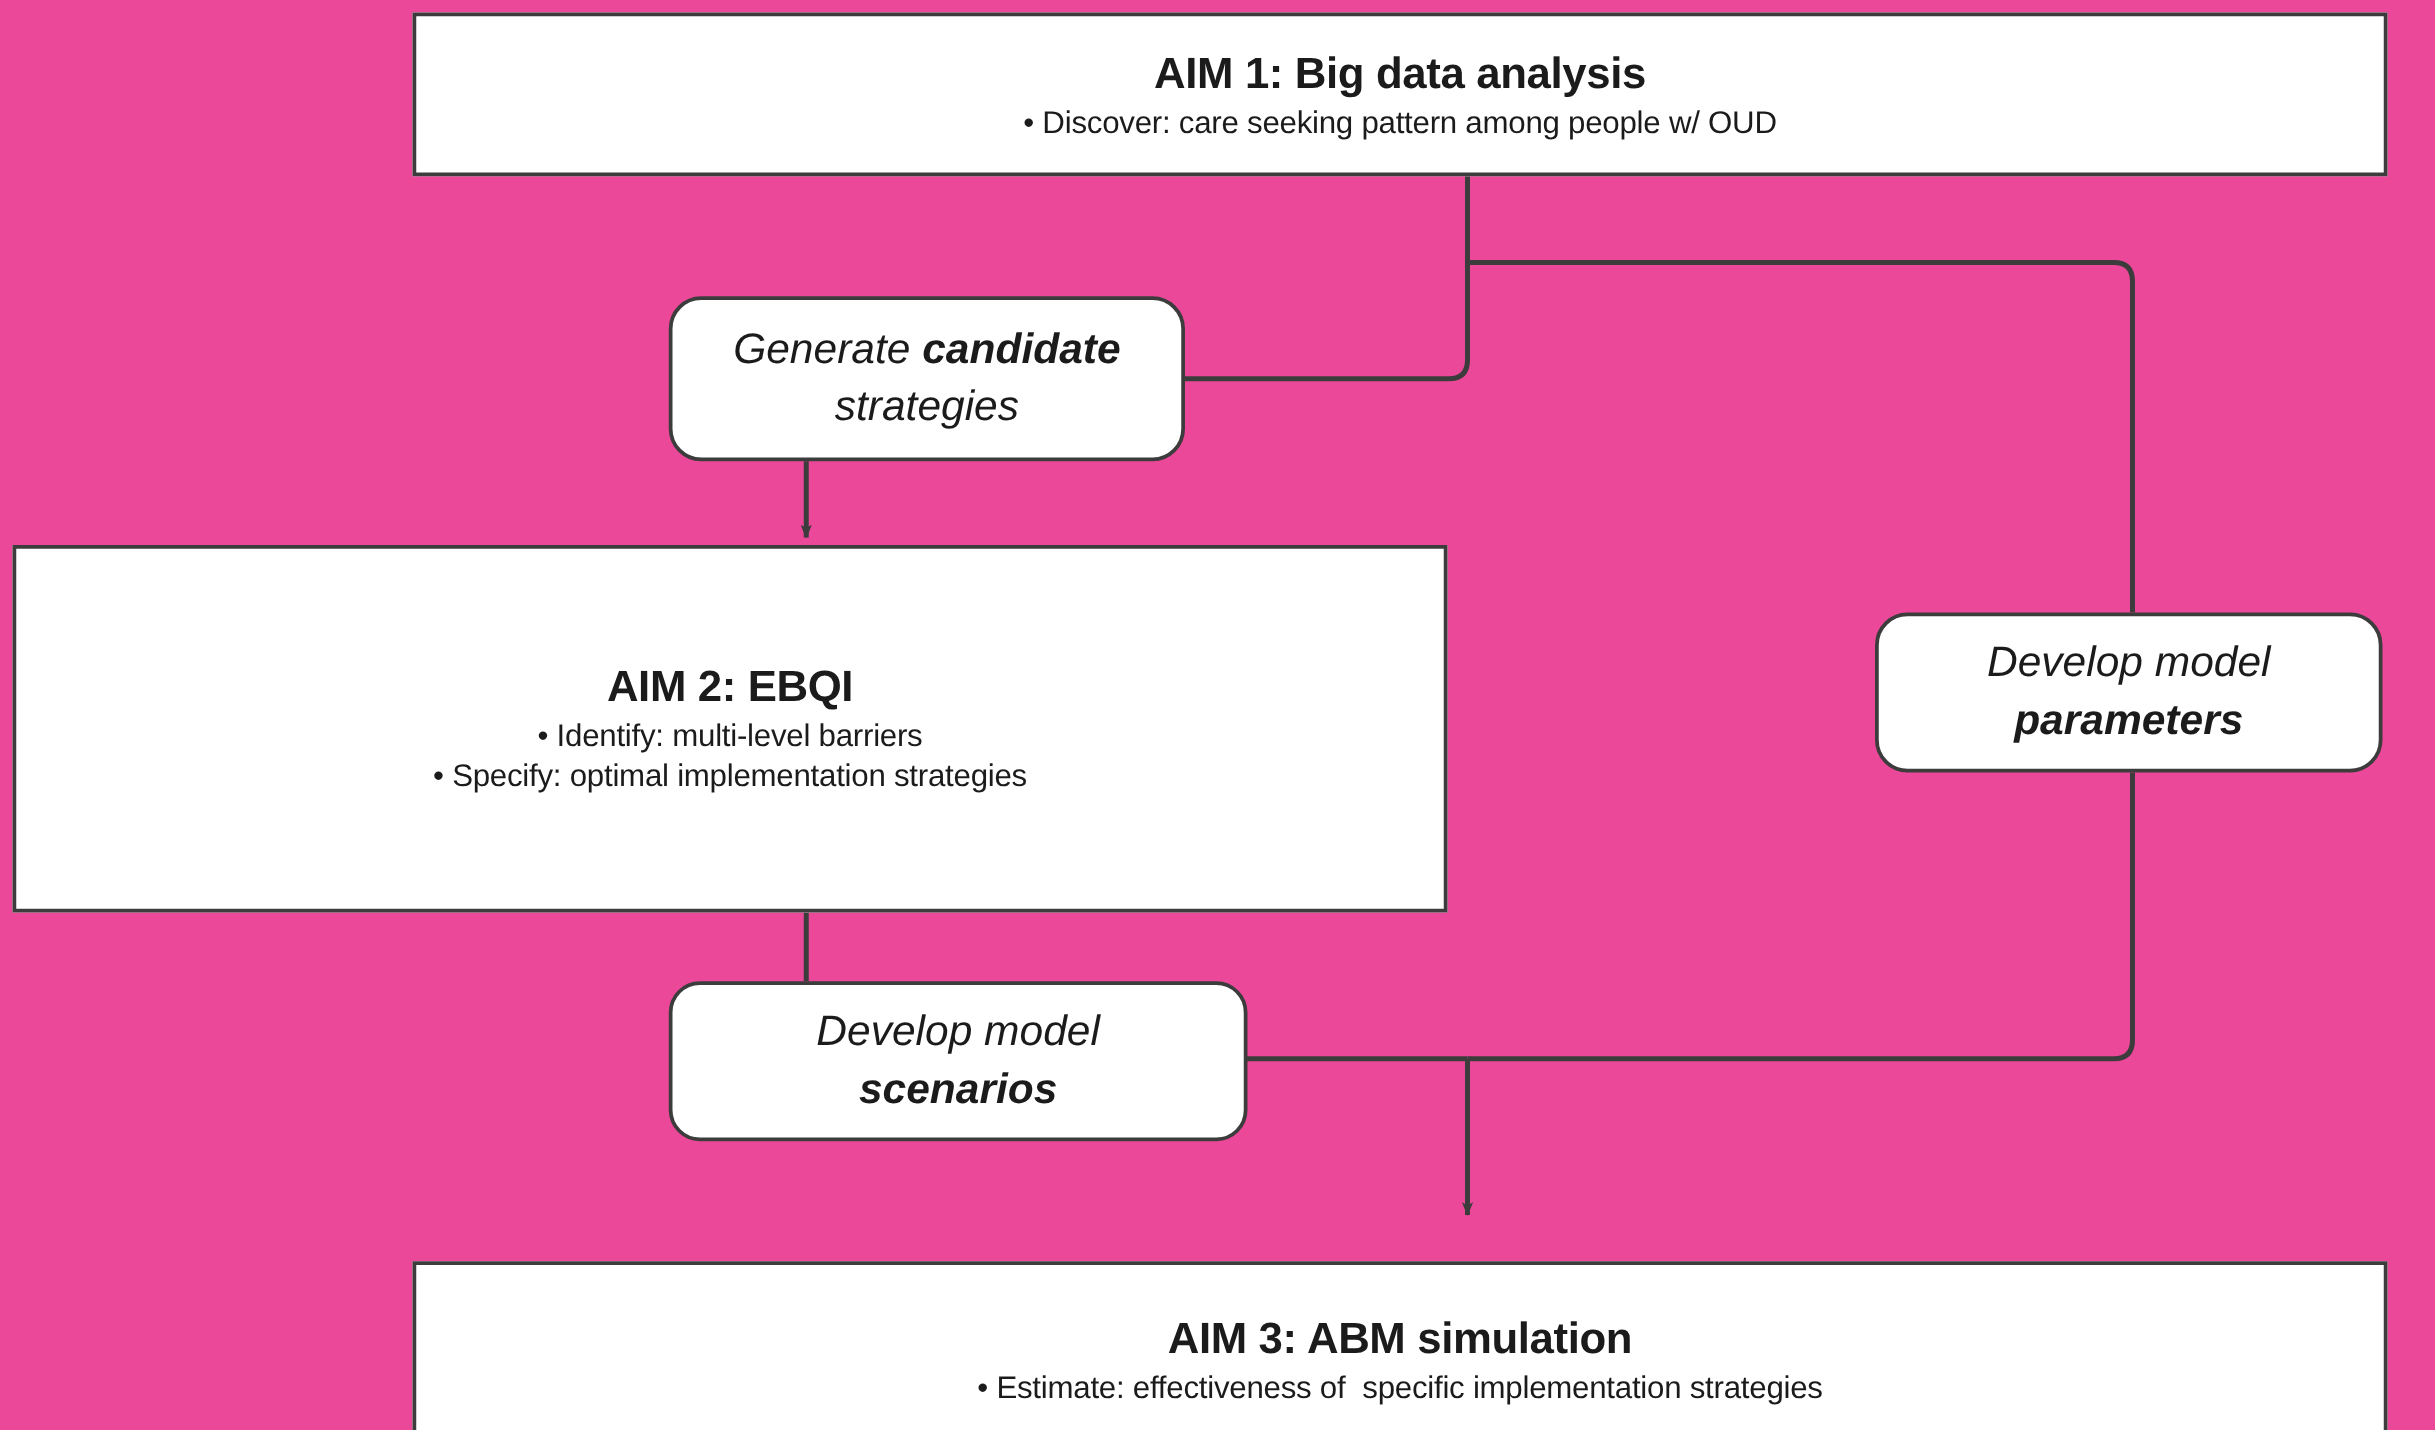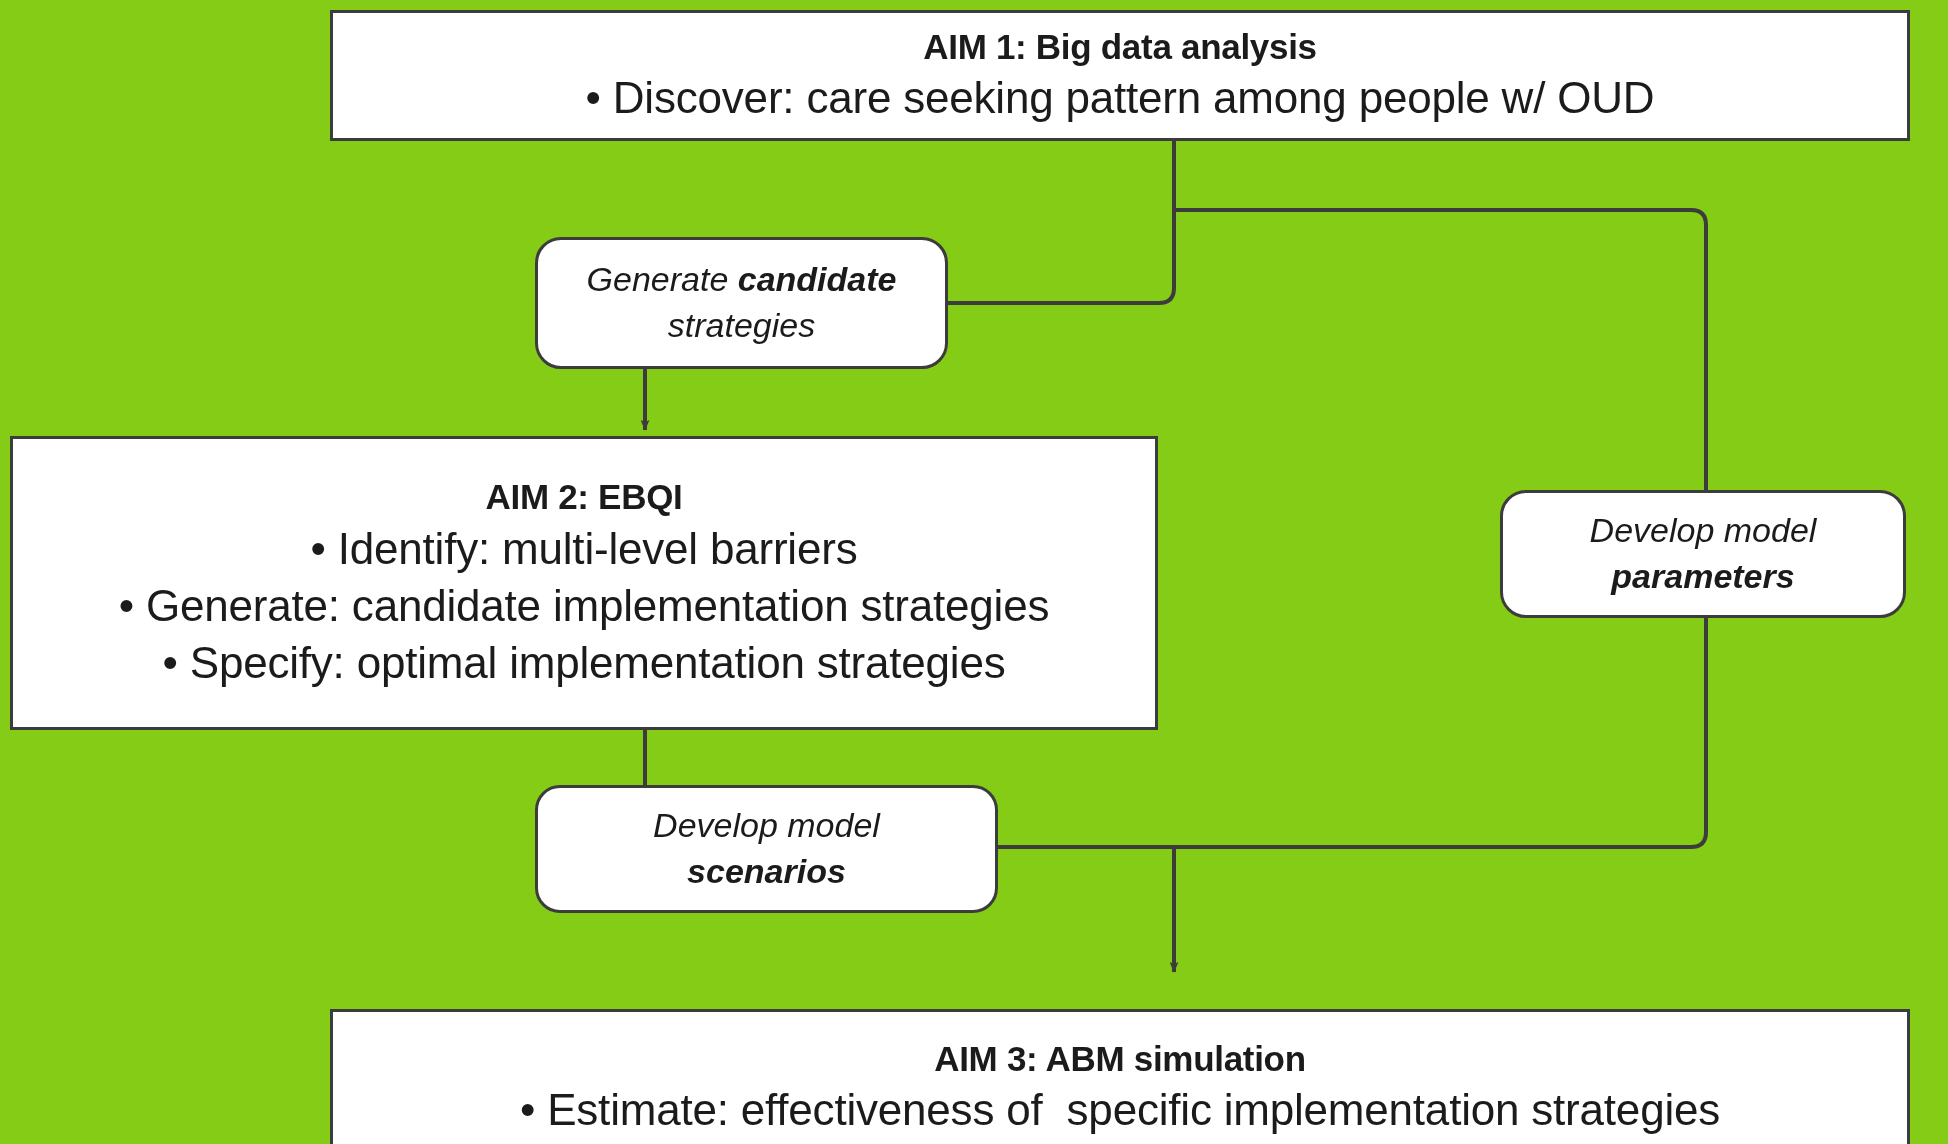--- a/index.html
+++ b/index.html
@@ -8,21 +8,21 @@
     background: #ffffff;
   }
   body {
     font-family: "Liberation Sans", sans-serif;
     -webkit-font-smoothing: antialiased;
   }
   #canvas {
     position: relative;
     width: 1948px;
     height: 1144px;
-    background: #84cc16;
+    background: #ec4899;
     overflow: hidden;
   }
   svg#wires {
     position: absolute;
     left: 0;
     top: 0;
     width: 1948px;
     height: 1144px;
     pointer-events: none;
   }
@@ -39,21 +39,21 @@
     color: #1b1b1b;
   }
   .aim-title {
     font-weight: bold;
     font-size: 35px;
     letter-spacing: -0.3px;
     line-height: 1.28;
     white-space: pre;
   }
   .aim-line {
-    font-size: 44px;
+    font-size: 25px;
     letter-spacing: -0.2px;
     line-height: 1.30;
     white-space: pre;
   }
   .pill {
     position: absolute;
     box-sizing: border-box;
     border: 3px solid #3c3c3c;
     border-radius: 26px;
     background: #ffffff;
@@ -122,21 +122,20 @@
   </div>
 
   <div class="pill" id="pill-generate">
     <div class="pill-row"><span>Generate </span><span class="strong">candidate</span></div>
     <div class="pill-row"><span>strategies</span></div>
   </div>
 
   <div class="aim-box" id="aim2">
     <div class="aim-title">AIM 2: EBQI</div>
     <div class="aim-line">• Identify: multi-level barriers</div>
-    <div class="aim-line">• Generate: candidate implementation strategies</div>
     <div class="aim-line">• Specify: optimal implementation strategies</div>
   </div>
 
   <div class="pill" id="pill-inform">
     <div class="pill-row"><span>Develop model</span></div>
     <div class="pill-row"><span class="strong">parameters</span></div>
   </div>
 
   <div class="pill" id="pill-develop">
     <div class="pill-row"><span>Develop model</span></div>

